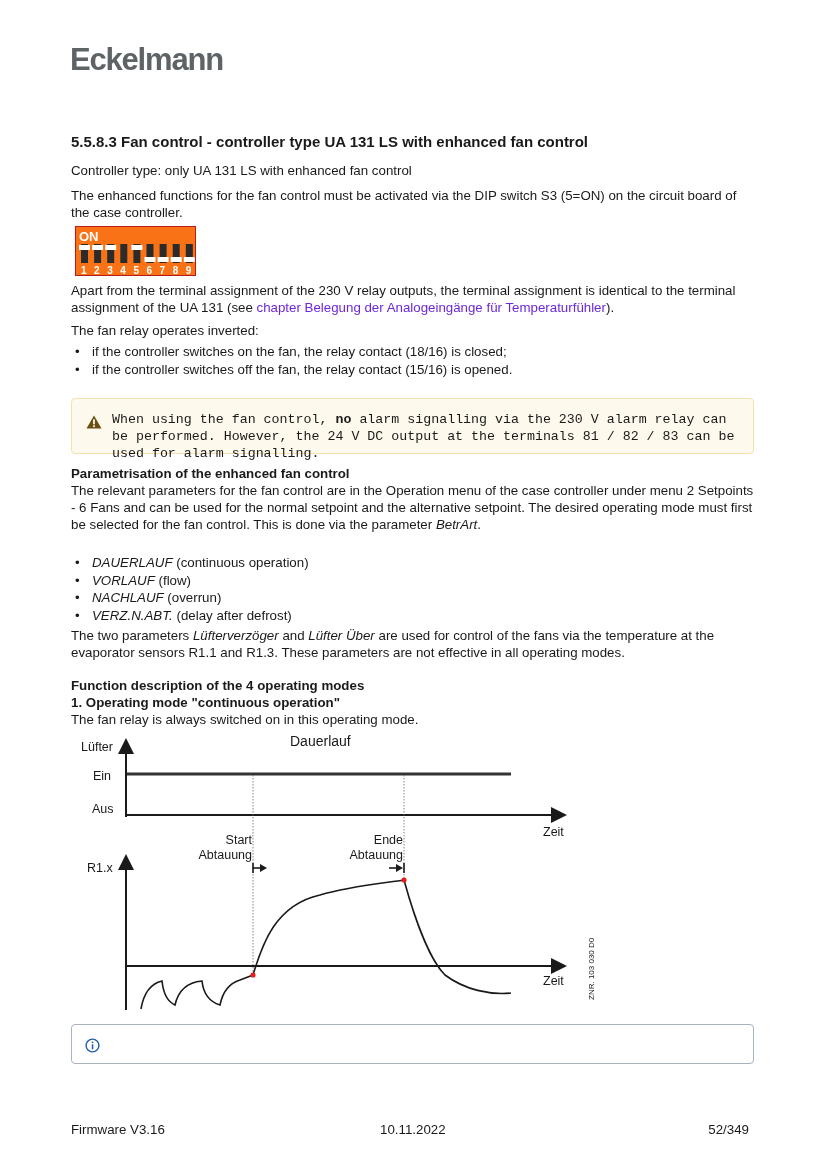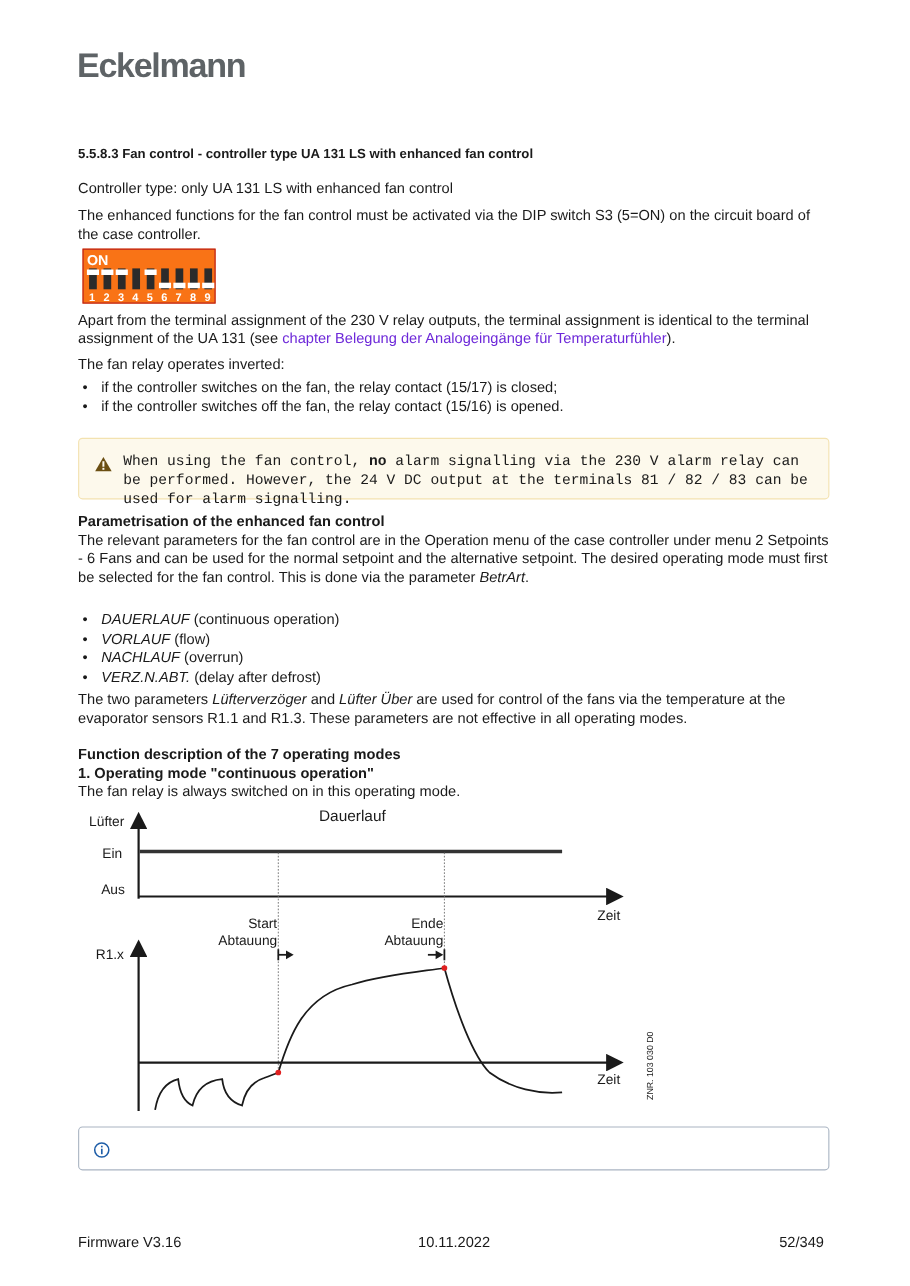--- a/index.html
+++ b/index.html
@@ -2,21 +2,21 @@
 <html><head>
 <meta charset="utf-8">
 <style>
   html, body { margin: 0; padding: 0; background: #ffffff; }
   body { width: 827px; height: 1169px; position: relative; overflow: hidden;
          font-family: "Liberation Sans", sans-serif; color: #1a1a1a; font-size: 13.3px; }
   .logo { position: absolute; left: 70px; top: 42px; font-size: 31px; font-weight: bold;
           color: #5e6366; letter-spacing: -1.2px; font-family: "Liberation Sans", sans-serif; }
   .abs { position: absolute; }
   .content { position: absolute; left: 71px; width: 685px; }
-  h3.title { position: absolute; left: 71px; top: 133px; margin: 0; font-size: 12px; font-weight: bold; }
+  h3.title { position: absolute; left: 71px; top: 133px; margin: 0; font-size: 15px; font-weight: bold; }
   p { margin: 0; line-height: 17px; }
   .link { color: #6d28d9; }
   ul.bullets { list-style: none; margin: 0; padding: 0; }
   ul.bullets li { line-height: 17.5px; padding-left: 21px; position: relative; }
   ul.bullets li::before { content: "•"; position: absolute; left: 4px; }
   .warn-box { position: absolute; left: 71px; top: 398px; width: 683px; height: 56px;
               background: #fdf9ec; border: 1px solid #f3e2b0; border-radius: 4px; box-sizing: border-box; }
   .warn-box .icon { position: absolute; left: 14px; top: 16px; }
   .warn-box .txt { position: absolute; left: 40px; top: 12px; width: 630px; line-height: 17px; font-family: Liberation Mono, monospace; }
   .info-box { position: absolute; left: 71px; top: 1024px; width: 683px; height: 40px;
@@ -80,21 +80,21 @@
 <div class="content" style="top:282px;">
   <p>
     <span>Apart from the terminal assignment of the 230 V relay outputs, the terminal assignment is identical to the terminal assignment of the UA 131 (see </span><span class="link">chapter Belegung der Analogeingänge für Temperaturfühler</span><span>).</span>
   </p>
 </div>
 <div class="content" style="top:322px;">
   <p>The fan relay operates inverted:</p>
 </div>
 <div class="content" style="top:343px;">
   <ul class="bullets">
-    <li>if the controller switches on the fan, the relay contact (15/17) is closed;</li>
+    <li>if the controller switches on the fan, the relay contact (18/16) is closed;</li>
     <li>if the controller switches off the fan, the relay contact (15/16) is opened.</li>
   </ul>
 </div>
 
 <div class="warn-box">
   <span class="icon">
     <svg width="16" height="14" viewBox="0 0 16 14">
       <path d="M8 0.5 L15.5 13.5 L0.5 13.5 Z" fill="#6b4f12"></path>
       <rect x="7.1" y="4.3" width="1.8" height="5" fill="#fdf9ec"></rect>
       <rect x="7.1" y="10.3" width="1.8" height="1.8" fill="#fdf9ec"></rect>
@@ -121,21 +121,21 @@
   </ul>
 </div>
 
 <div class="content" style="top:627px;">
   <p>
     <span>The two parameters </span><i>Lüfterverzöger</i><span> and </span><i>Lüfter Über</i><span> are used for control of the fans via the temperature at the evaporator sensors R1.1 and R1.3. These parameters are not effective in all operating modes.</span>
   </p>
 </div>
 
 <div class="content" style="top:677px;">
-  <p class="bold">Function description of the 7 operating modes</p>
+  <p class="bold">Function description of the 4 operating modes</p>
   <p class="bold">1. Operating mode "continuous operation"</p>
   <p>The fan relay is always switched on in this operating mode.</p>
 </div>
 
 <svg class="abs" style="left:0; top:0;" width="827" height="1169" viewBox="0 0 827 1169" pointer-events="none">
   <defs>
     <marker id="arr" markerWidth="8" markerHeight="8" refX="6" refY="4" orient="auto">
       <path d="M0,0 L8,4 L0,8 Z" fill="#1a1a1a"></path>
     </marker>
   </defs>

